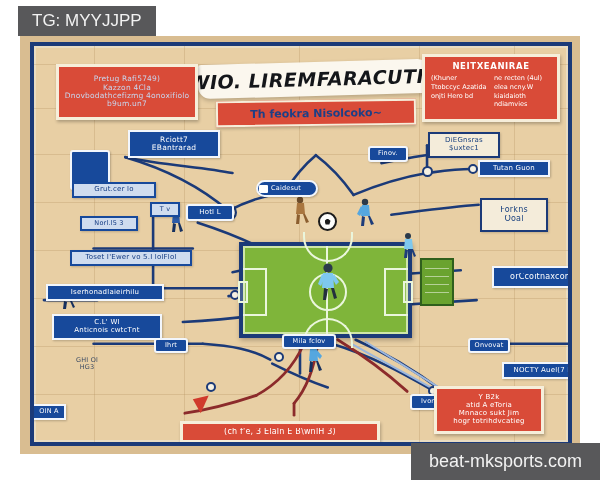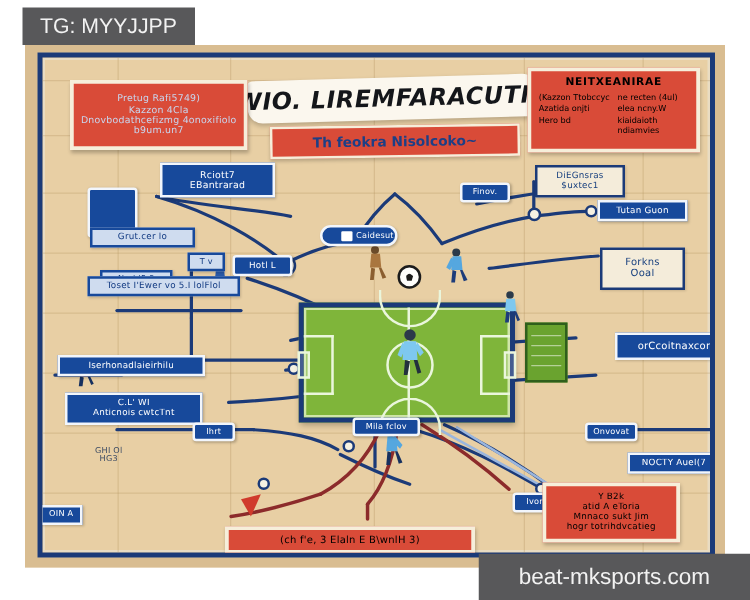--- a/index.html
+++ b/index.html
@@ -65,21 +65,21 @@
     line-height: 1.12;
     letter-spacing: .2px;
     overflow: hidden;
   }
   .blk .ln { display: block; white-space: nowrap; overflow: hidden; }
 
   
   .card-red {
     background: #d94b38;
     border: 3px solid #f6eeda;
-    color: #000000;
+    color: #ffffff;
     box-shadow: 1px 2px 3px rgba(0,0,0,.25);
   }
   
   .card-red-bluetext { color: #c8d6ef; }
 
   
   .lbl-blue {
     background: #17499b;
     border: 2px solid #f2f6fc;
     color: #ffffff;
@@ -193,21 +193,21 @@
   
   .watermark {
     position: absolute;
     background: #58585a;
     color: #f2f2f2;
     display: flex; align-items: center; justify-content: center;
     font-family: "Liberation Sans", sans-serif;
     white-space: nowrap;
   }
   #wm-tg { left: 18px; top: 6px; padding: 5px 14px; font-size: 17px; }
-  #wm-site { right: 0; bottom: 0; padding: 8px 32px; font-size: 18px; text-align: center; }
+  #wm-site { right: 0; bottom: 0; padding: 8px 18px; font-size: 18px; text-align: center; }
 </style>
 </head>
 <body>
 
 <div id="poster">
   <div id="poster-outer-margin"></div>
 
   <div id="poster-border">
     <div id="poster-canvas">
 
@@ -306,21 +306,21 @@
         <span class="ln">Pretug  Rafi5749)</span>
         <span class="ln">Kazzon  4Cla</span>
         <span class="ln">Dnovbodathcefizmg 4onoxifiolo</span>
         <span class="ln">b9um.un7</span>
       </div>
 
       <div class="card-red" style="position:absolute;left:388px;top:8px;width:138px;height:68px;box-sizing:border-box;padding:4px 6px;">
         <div style="text-align:center;font-size:8.5px;font-weight:700;letter-spacing:.6px;margin-bottom:3px;">NEITXEANIRAE</div>
         <div style="display:flex;gap:6px;font-size:6.5px;line-height:1.35;">
           <div style="flex:1;text-align:left;">
-            <span class="ln">(Kazzon</span>
+            <span class="ln">(Khuner</span>
             <span class="ln">Ttobccyc</span>
             <span class="ln">Azatida onjti</span>
             <span class="ln">Hero bd</span>
           </div>
           <div style="flex:1;text-align:left;">
             <span class="ln">ne recten (4ul)</span>
             <span class="ln">elea ncny.W</span>
             <span class="ln">kiaidaioth</span>
             <span class="ln">ndiamvies</span>
           </div>
@@ -418,21 +418,21 @@
       </div>
 
       <div class="blk lbl-pale" style="left:116px;top:156px;width:30px;height:15px;font-size:6.5px;padding:1px;">
         <span class="ln">T  v</span>
       </div>
 
       <div class="blk lbl-pale" style="left:46px;top:170px;width:58px;height:15px;font-size:6.5px;padding:1px;">
         <span class="ln">Norl.l5 3</span>
       </div>
 
-      <div class="blk lbl-pale" style="left:36px;top:175px;width:122px;height:16px;font-size:7px;padding:1px;">
+      <div class="blk lbl-pale" style="left:36px;top:204px;width:122px;height:16px;font-size:7px;padding:1px;">
         <span class="ln">Toset I'Ewer vo 5.I lolFlol</span>
       </div>
 
       <div class="blk lbl-blue" style="left:18px;top:268px;width:110px;height:26px;font-size:7px;padding:2px;">
         <span class="ln">C.L' WI</span>
         <span class="ln">Anticnois cwtcTnt</span>
       </div>
 
       <div class="blk lbl-blue" style="left:12px;top:238px;width:118px;height:17px;font-size:7px;padding:1px;">
         <span class="ln">Iserhonadlaieirhilu</span>
@@ -440,21 +440,21 @@
 
       <div class="blk lbl-blue" style="left:120px;top:292px;width:34px;height:15px;font-size:6.5px;padding:1px;border-radius:3px;">
         <span class="ln">Ihrt</span>
       </div>
 
       <div class="blk" style="left:26px;top:306px;width:54px;height:24px;font-size:6.5px;color:#3c4b63;padding:1px;">
         <span class="ln">GHI Ol</span>
         <span class="ln">HG3</span>
       </div>
 
-      <div class="blk lbl-blue" style="left:222px;top:134px;width:62px;height:17px;font-size:6.5px;padding:1px;border-radius:9px;flex-direction:row;align-items:center;justify-content:flex-end;">
+      <div class="blk lbl-blue" style="left:222px;top:134px;width:62px;height:17px;font-size:6.5px;padding:1px;border-radius:9px;flex-direction:row;align-items:center;justify-content:flex-start;">
         <span class="chip-icon"></span>
         <span class="ln">Caidesut</span>
       </div>
 
       <div class="blk lbl-blue" style="left:334px;top:100px;width:40px;height:16px;font-size:6.5px;padding:1px;border-radius:3px;">
         <span class="ln">Finov.</span>
       </div>
 
       <div class="blk lbl-cream" style="left:394px;top:86px;width:72px;height:26px;font-size:7px;padding:1px;">
         <span class="ln">DiEGnsras</span>

